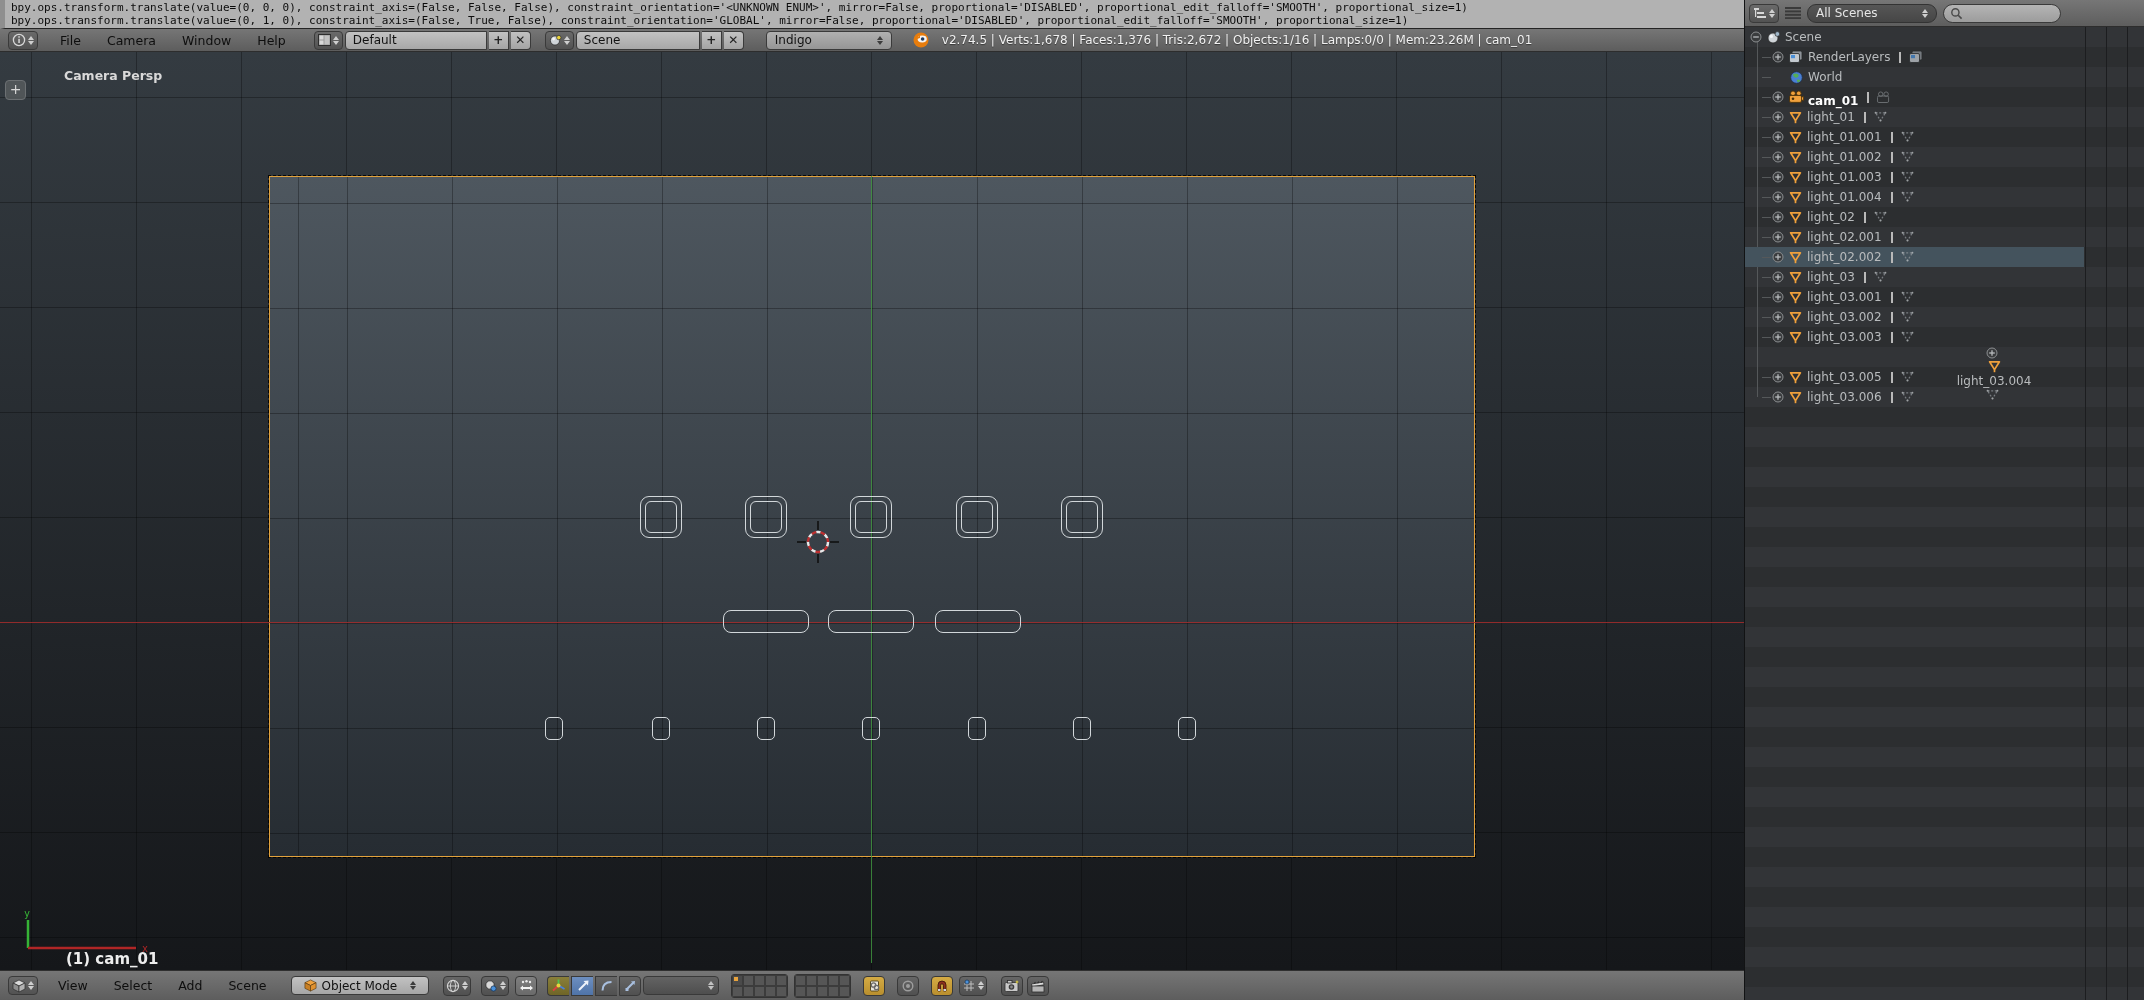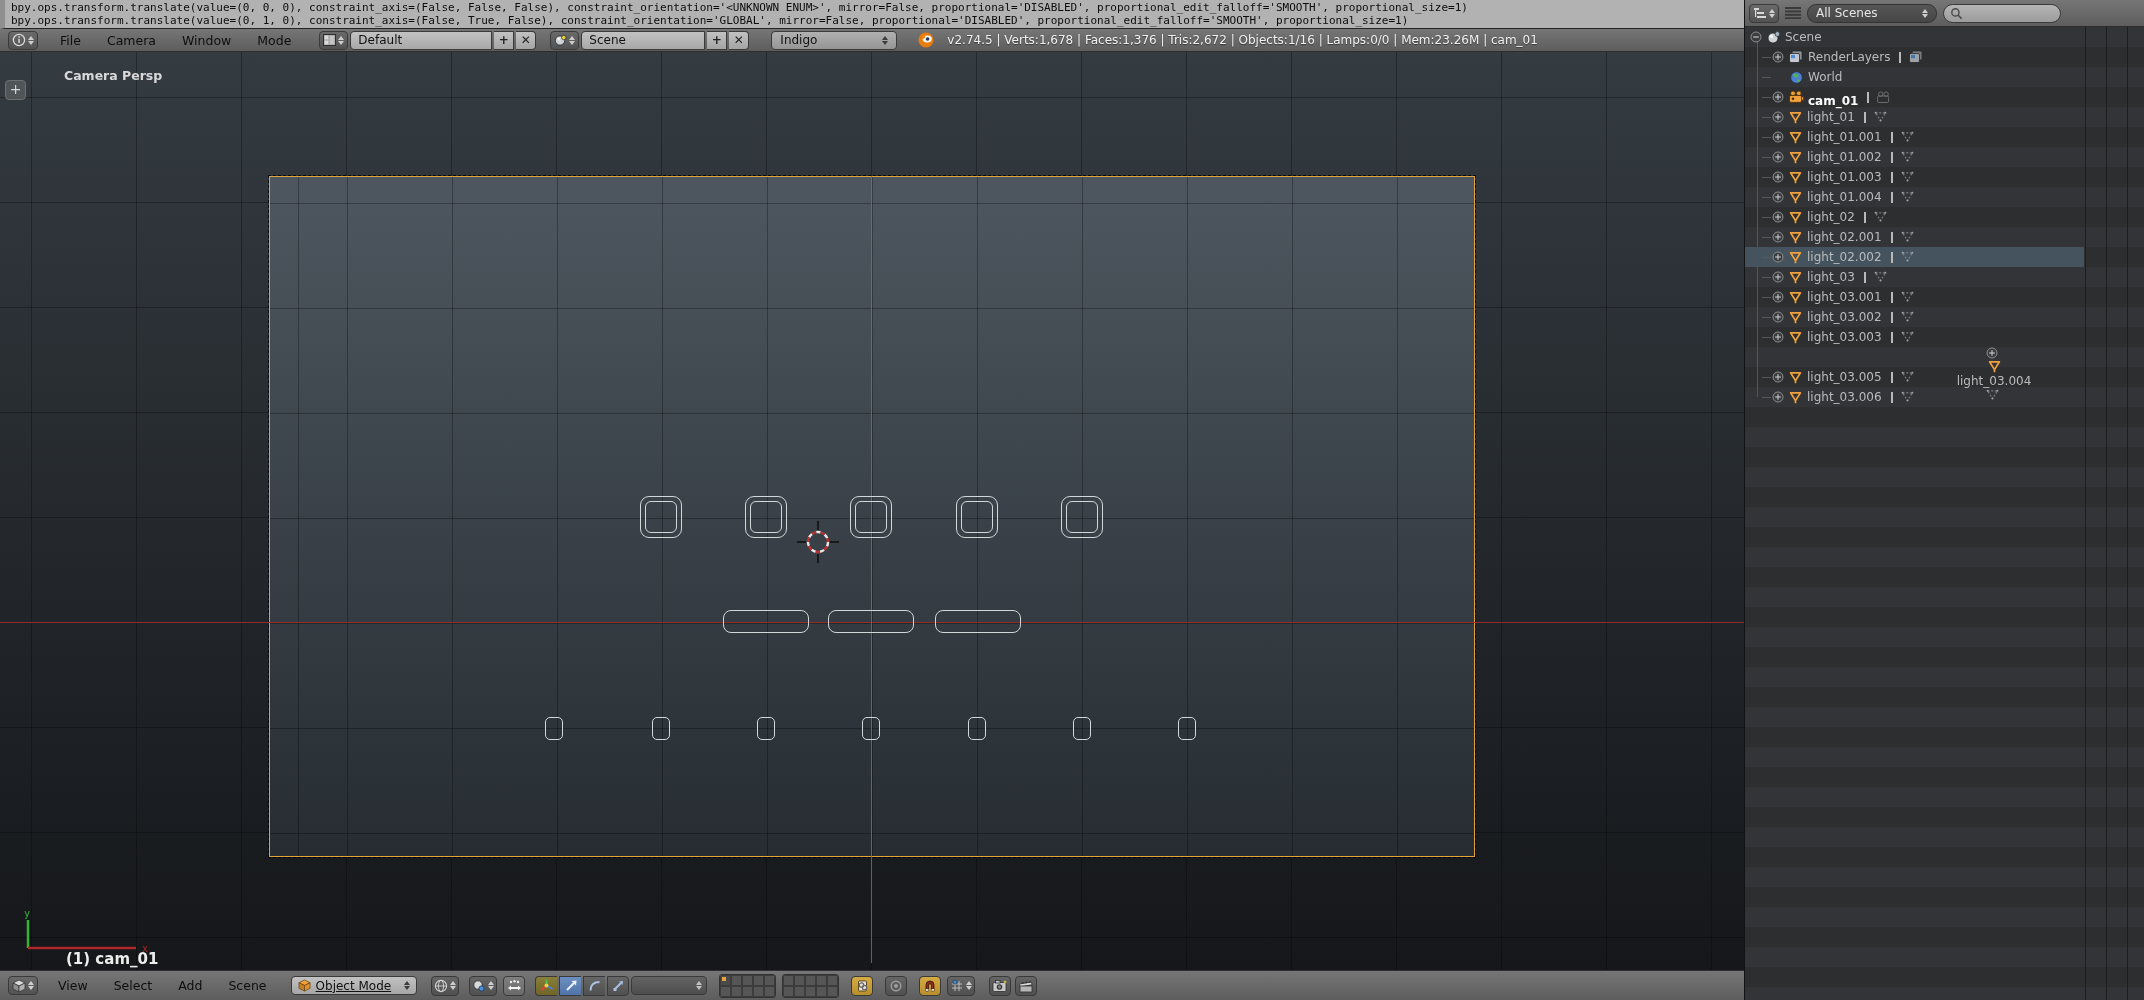--- a/index.html
+++ b/index.html
@@ -79,21 +79,21 @@
   .orow .lbl{margin-left:4px;}
   .orow.active .lbl{color:#ffffff;font-weight:bold;margin-top:8px;}
   .orow .pipe{display:inline-block;width:2px;height:11px;background:#b9b9b9;margin:0 7px 0 9px;}
   .orow .dataicon{opacity:.75;}
   .toggles{position:absolute;right:0;top:0;height:20px;width:61px;display:flex;}
   .toggles span{width:20px;height:20px;display:flex;align-items:center;justify-content:center;}
   .expander{display:flex;align-items:center;justify-content:center;}
 
   
   .modefield{height:19px;display:flex;align-items:center;gap:5px;background:linear-gradient(#c2c2c2,#a6a6a6);
-             border:1px solid #3a3a3a;border-radius:4px;color:#111;font-size:12px;padding:0 6px;text-decoration:underline;}
+             border:1px solid #3a3a3a;border-radius:4px;color:#111;font-size:12px;padding:0 12px;}
   .tbtn{height:20px;min-width:22px;display:flex;align-items:center;justify-content:center;gap:2px;
         background:linear-gradient(#666,#505050);border:1px solid #393939;border-radius:4px;color:#ccc;padding:0 2px;}
   .tbtn.pressed{background:linear-gradient(#7f7f7f,#6a6a6a);}
   .tbtn.blue{background:linear-gradient(#6d8fc0,#4f74a8);}
   .tbtn.gold{background:linear-gradient(#d5ab44,#b98f2e);}
   .tbtn.left{border-radius:4px 0 0 4px;border-right:none;}
   .tbtn.mid{border-radius:0;border-right:none;}
   .tbtn.right{border-radius:0 4px 4px 0;}
   .orientfield{height:19px;width:76px;display:flex;align-items:center;justify-content:flex-end;
                background:linear-gradient(#636363,#4e4e4e);border:1px solid #393939;border-radius:4px;color:#c9c9c9;padding:0 4px;}
@@ -122,21 +122,21 @@
           <rect x="6.3" y="3.2" width="1.5" height="1.5" fill="#d8d8d8"></rect>
         </svg>
       <span class="ud" style="color:#cfcfcf">
           <span class="up"></span>
           <span class="down"></span>
         </span>
     </div>
     <span class="menu-label" style="margin-left:8px">File</span>
     <span class="menu-label">Camera</span>
     <span class="menu-label">Window</span>
-    <span class="menu-label">Mode</span>
+    <span class="menu-label">Help</span>
     <div class="dkbtn" style="margin-left:14px">
       <svg width="13" height="12" viewBox="0 0 13 12">
           <rect x="0.5" y="0.5" width="12" height="11" fill="#9a9a9a" stroke="#2e2e2e"></rect>
           <rect x="1.5" y="1.5" width="4" height="4" fill="#d9d9d9"></rect>
           <rect x="1.5" y="6.5" width="4" height="4" fill="#d9d9d9"></rect>
           <rect x="6.5" y="1.5" width="5" height="9" fill="#c2c2c2"></rect>
         </svg>
       <span class="ud" style="color:#cfcfcf">
           <span class="up"></span>
           <span class="down"></span>

